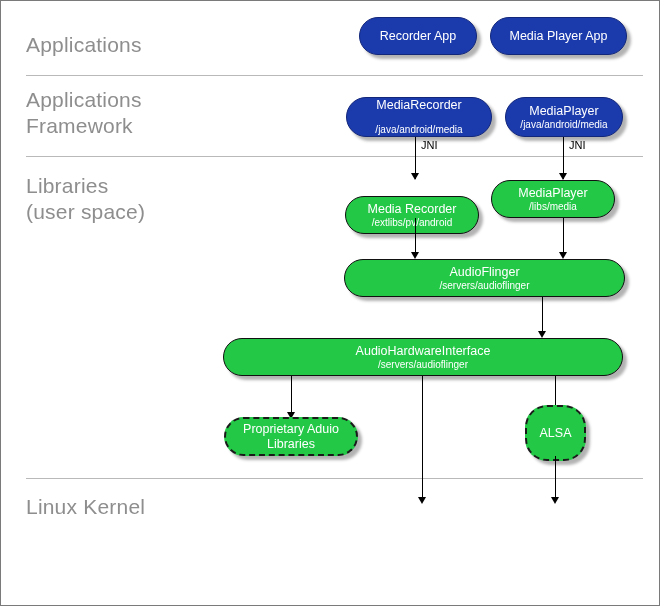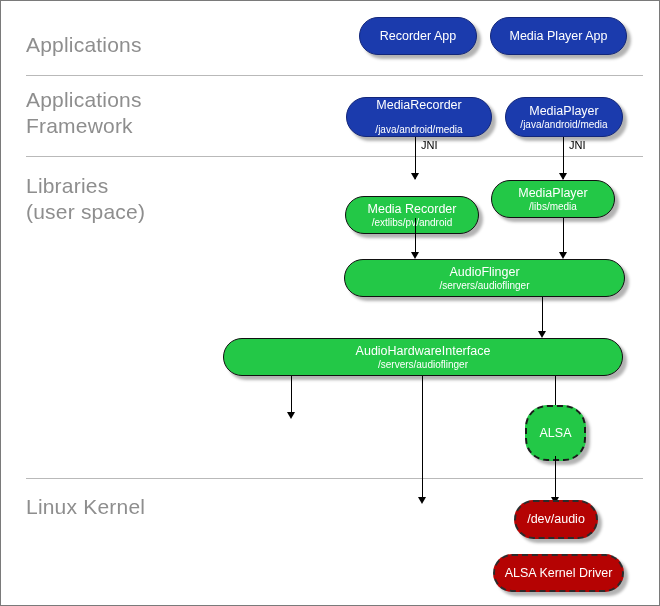--- a/index.html
+++ b/index.html
@@ -159,31 +159,28 @@
 
   <div class="vline" style="left:290px;top:375px;height:38px;"></div>
   <div class="arrowhead" style="left:286px;top:411px;"></div>
 
   <div class="vline" style="left:421px;top:375px;height:123px;"></div>
   <div class="arrowhead" style="left:417px;top:496px;"></div>
 
   <div class="vline" style="left:554px;top:375px;height:40px;"></div>
   <div class="arrowhead" style="left:550px;top:413px;"></div>
 
+  <div class="node green dashed" style="left:223px;top:416px;width:134px;height:39px;">
+    <div class="title wrap">Proprietary Aduio Libraries</div>
+  </div>
 
   <div class="node green dashed" style="left:524px;top:404px;width:61px;height:56px;">
     <div class="title">ALSA</div>
   </div>
 
   <div class="vline" style="left:554px;top:455px;height:43px;"></div>
   <div class="arrowhead" style="left:550px;top:496px;"></div>
 
 
-  <div class="node red dashed" style="left:513px;top:499px;width:84px;height:39px;">
-    <div class="title">/dev/audio</div>
-  </div>
 
 
-  <div class="node red dashed" style="left:492px;top:553px;width:131px;height:38px;">
-    <div class="title">ALSA Kernel Driver</div>
-  </div>
 
 </div>
 
 </body></html>

